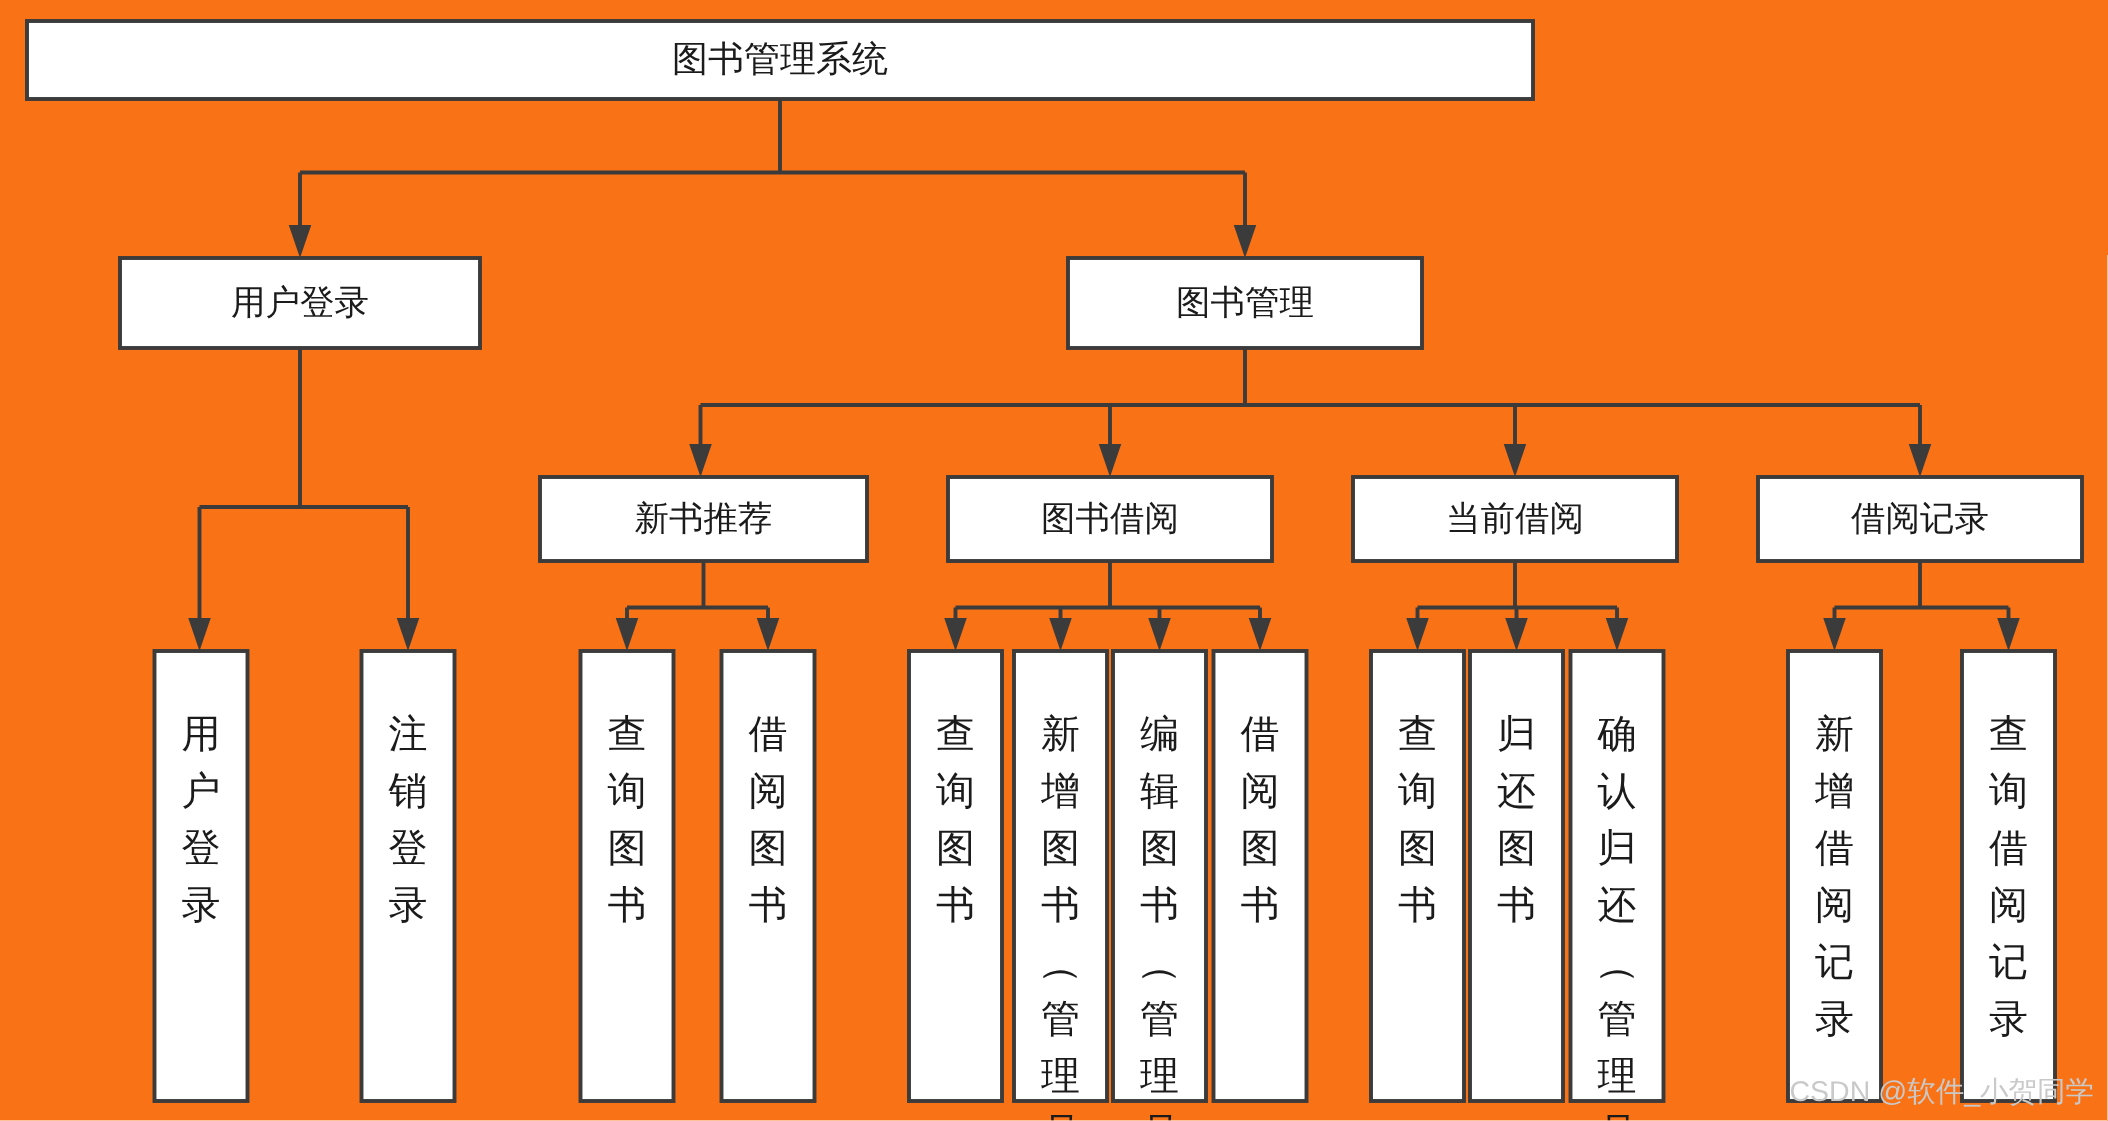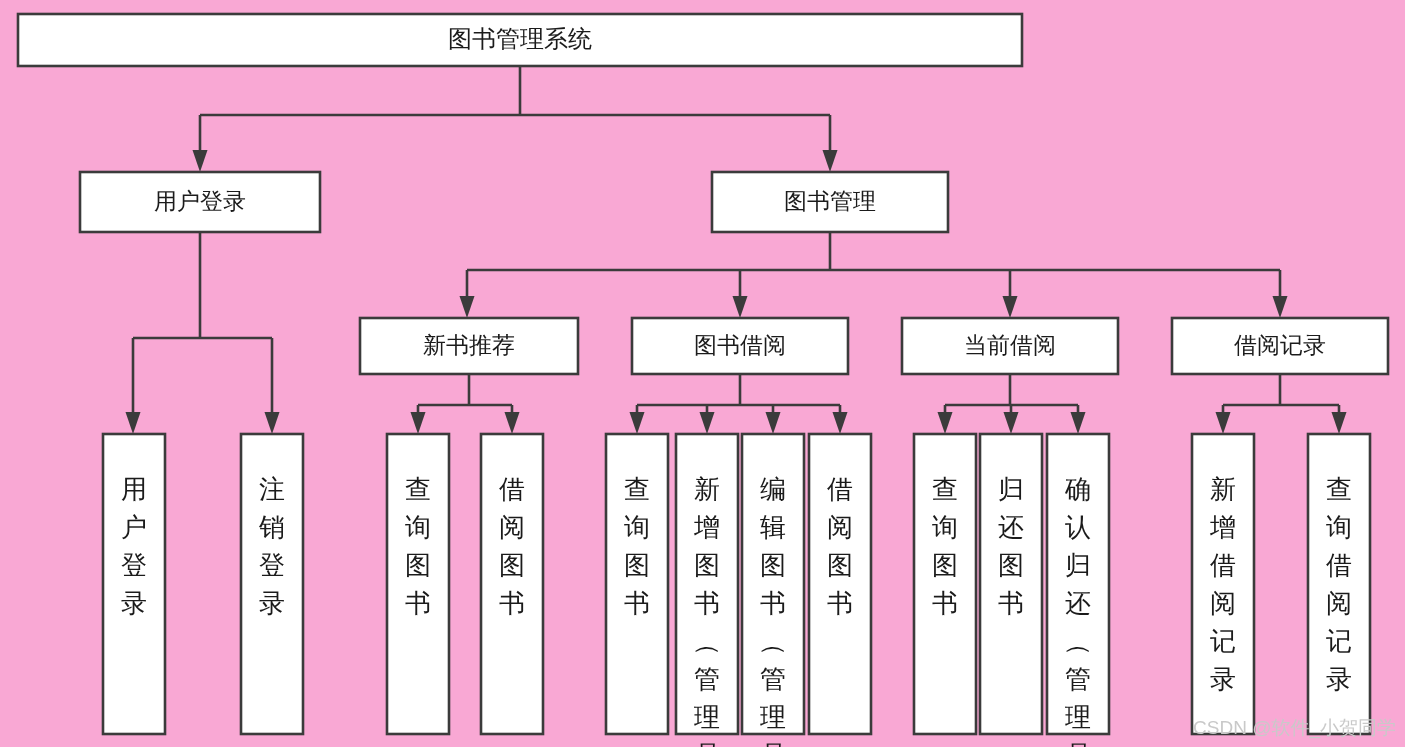--- a/index.html
+++ b/index.html
@@ -8,21 +8,21 @@
     padding: 0;
     background: #ffffff;
   }
   body {
     font-family: "Liberation Sans", "DejaVu Sans", sans-serif;
   }
   #diagram-root {
     position: relative;
     width: 1405px;
     height: 747px;
-    background: #f9a8d4;
+    background: #f97316;
     overflow: hidden;
   }
   svg.diagram-canvas {
     position: absolute;
     left: 0;
     top: 0;
     width: 1405px;
     height: 747px;
     display: block;
   }

